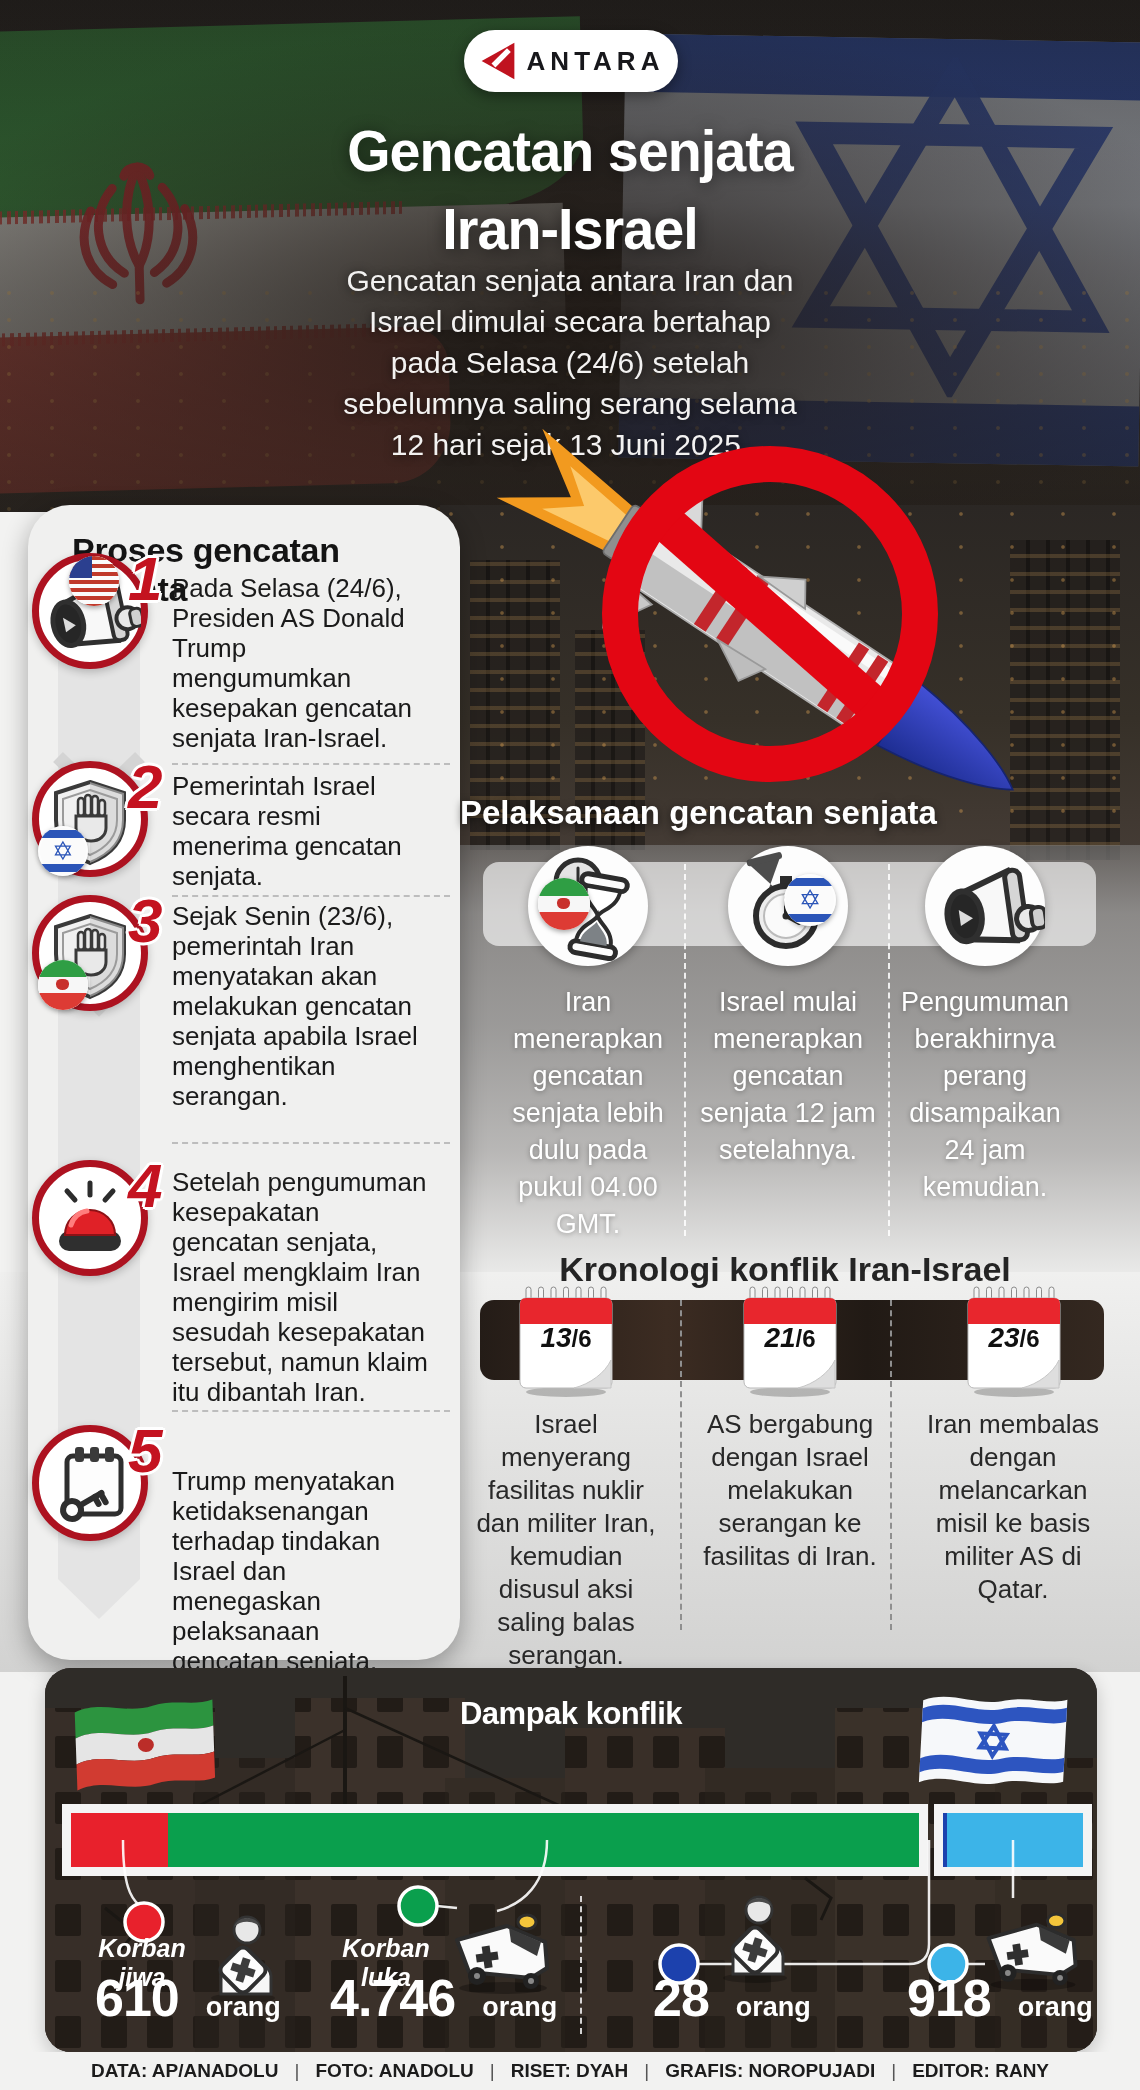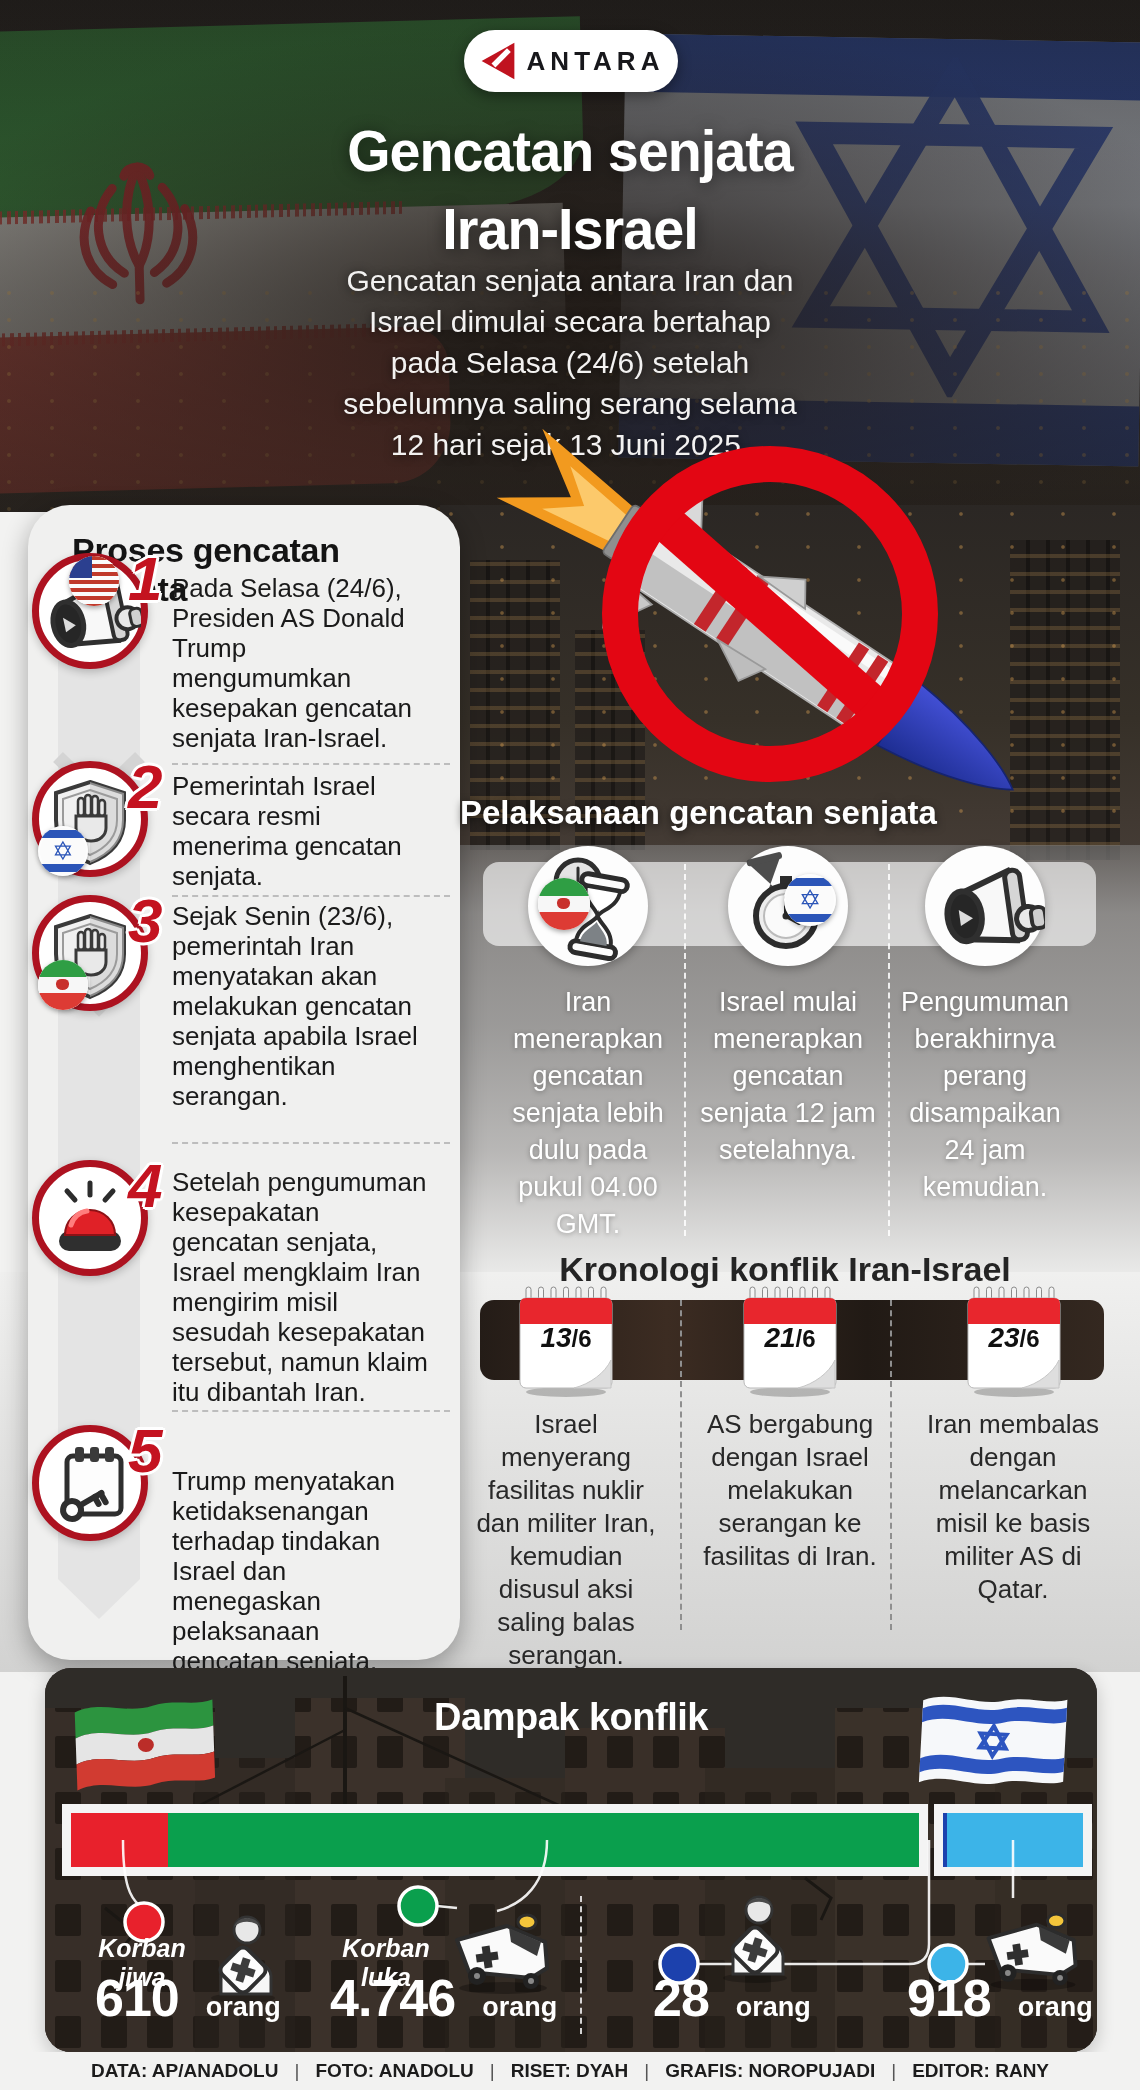--- a/index.html
+++ b/index.html
@@ -65,21 +65,21 @@
   .kron-bar{position:absolute;left:480px;top:1300px;width:624px;height:80px;border-radius:14px;background:linear-gradient(90deg,#241c17,#3c2c22 30%,#211a15 62%,#342820 100%);}
   .cal{position:absolute;top:1284px;width:96px;height:114px;}
   .cal-date{position:absolute;top:1322px;width:96px;text-align:center;color:#101010;}
   .cal-date .d{font-size:28px;font-weight:bold;font-style:italic;}
   .cal-date .m{font-size:24px;font-weight:bold;}
   .kron-text{position:absolute;top:1408px;text-align:center;color:#282828;font-size:26px;line-height:33px;}
   .dash-v-d{position:absolute;border-left:2px dashed #8f8f8f;}
 
   
   .dampak{position:absolute;left:45px;top:1668px;width:1052px;height:384px;border-radius:26px;background:#393532;overflow:hidden;box-shadow:0 6px 18px rgba(0,0,0,.2);}
-  .dmp-head{position:absolute;left:0;top:28px;width:100%;text-align:center;color:#fff;font-size:38px;font-weight:bold;letter-spacing:-.5px;}
+  .dmp-head{position:absolute;left:0;top:28px;width:100%;text-align:center;color:#fff;font-size:31px;font-weight:bold;letter-spacing:-.5px;}
   .dmp-sub{position:absolute;left:0;top:86px;width:100%;text-align:center;color:#f2f2f2;font-size:23px;font-style:italic;font-weight:bold;}
   .bar-frame{position:absolute;top:136px;height:72px;background:#f4f4f4;box-sizing:border-box;padding:9px;display:flex;}
   .bar-track{flex:1;display:flex;}
   .seg{height:100%;}
   .stat-label{position:absolute;width:110px;text-align:center;color:#fff;font-size:25px;line-height:29px;font-style:italic;font-weight:bold;}
   .stat-val{position:absolute;display:flex;align-items:baseline;gap:27px;color:#fff;}
   .stat-val .v{font-size:52px;font-weight:bold;letter-spacing:-1px;}
   .stat-val .u{font-size:27px;font-weight:bold;}
 
   

